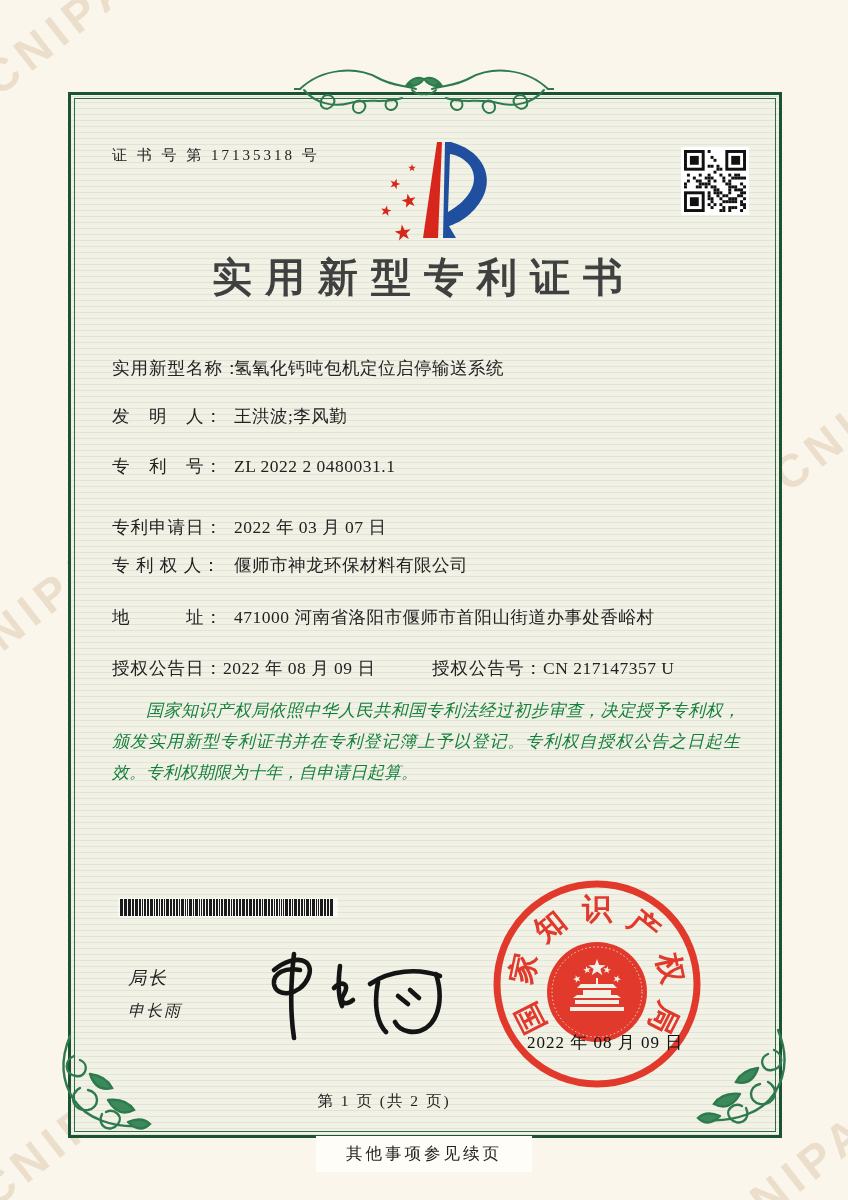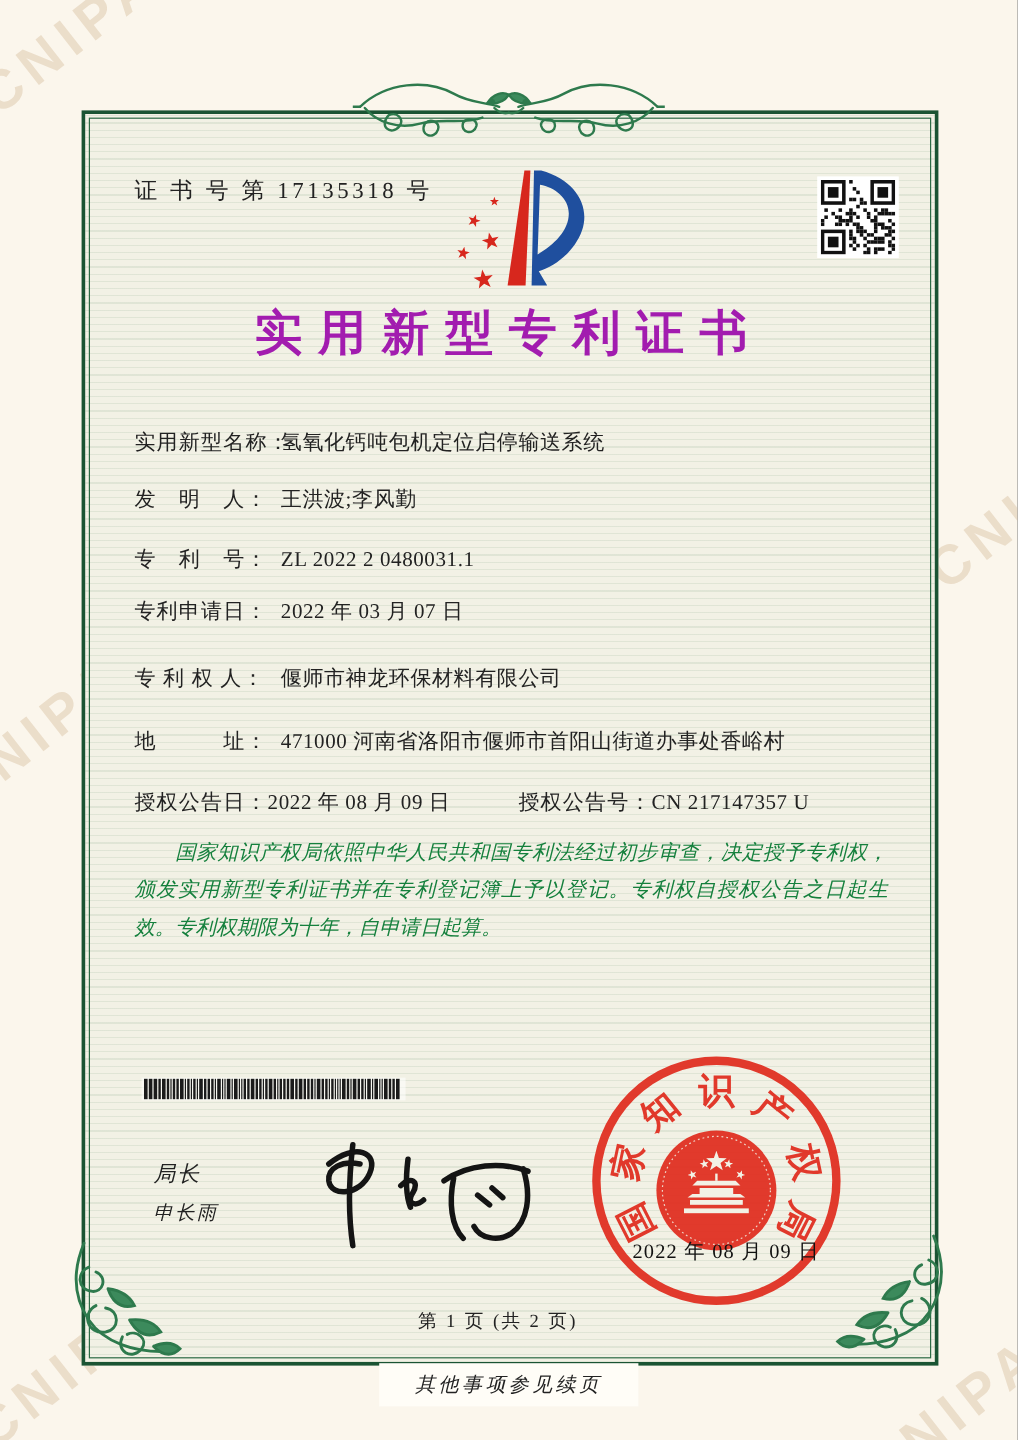--- a/index.html
+++ b/index.html
@@ -23,31 +23,31 @@
   .frame-inner{position:absolute;left:3px;top:3px;right:3px;bottom:3px;
                border:1.4px solid #2c6b45;}
   .texture{position:absolute;left:0;top:0;right:0;bottom:0;
     background:repeating-linear-gradient(0deg, rgba(120,158,124,0.15) 0 1px, rgba(0,0,0,0) 1px 6px);}
   
   .orn{position:absolute;pointer-events:none;}
   .orn-top{left:294px;top:56px;width:260px;height:66px;}
   .orn-bl{left:50px;top:1030px;width:116px;height:116px;}
   .orn-br{left:682px;top:1024px;width:116px;height:116px;}
   
-  .cert-no{position:absolute;left:112px;top:146px;font-size:19px;letter-spacing:3px;}
+  .cert-no{position:absolute;left:112px;top:146px;font-size:15px;letter-spacing:3px;}
   .logo{position:absolute;left:352px;top:134px;width:150px;height:118px;}
   .qr-box{position:absolute;left:681px;top:147px;width:68px;height:68px;background:#fff;}
   .qr-box svg{position:absolute;left:3px;top:3px;}
   .title{position:absolute;left:0;top:250px;width:848px;text-align:center;
-         font-size:40px;font-weight:700;letter-spacing:13px;color:#a21caf;}
+         font-size:40px;font-weight:700;letter-spacing:13px;color:#404040;}
   
   .row{position:absolute;left:112px;width:640px;font-size:17.5px;white-space:nowrap;}
   .f-label{display:inline-block;width:122px;letter-spacing:1px;}
   .f-value{letter-spacing:0.5px;}
-  .r1{top:356px}.r2{top:404px}.r3{top:454px}.r4{top:497px}.r5{top:553px}.r6{top:605px}
+  .r1{top:356px}.r2{top:404px}.r3{top:454px}.r4{top:515px}.r5{top:553px}.r6{top:605px}
   .r-grant{top:656px}
   .grant-col2{position:absolute;left:320px;top:0;white-space:nowrap;}
   .g-label{letter-spacing:1px;}
   
   .body-text{position:absolute;left:112px;top:695px;width:628px;
              font-size:17px;line-height:31px;text-align:justify;
              font-style:italic;color:#15803d;}
   .body-text p{margin:0;text-indent:2em;}
   
   .barcode{position:absolute;left:118px;top:898px;width:220px;height:19px;
@@ -55,23 +55,23 @@
   
   .sig-title{position:absolute;left:128px;top:966px;font-size:18px;font-style:italic;letter-spacing:2px;}
   .sig-name{position:absolute;left:128px;top:1001px;font-size:16px;font-style:italic;letter-spacing:2px;}
   .sig-hand{position:absolute;left:238px;top:940px;width:220px;height:105px;}
   
   .seal{position:absolute;left:489px;top:876px;width:216px;height:216px;}
   .seal-date{position:absolute;left:527px;top:1031px;width:180px;font-size:17px;
              letter-spacing:1px;color:#111;}
   
   .page-no{position:absolute;left:0;top:1091px;width:768px;text-align:center;
-           font-size:15.5px;letter-spacing:2px;margin-left:31px;}
+           font-size:15.5px;letter-spacing:2px;}
   .cont-note{position:absolute;left:50%;top:1136px;transform:translateX(-50%);
-             background:#fffdf7;padding:7px 30px;font-size:16.5px;font-style:italic;
+             background:#fffdf7;padding:7px 30px;font-size:16.5px;
              letter-spacing:3px;white-space:nowrap;}
 </style>
 </head>
 <body>
 
 <div class="page">
 
   <span class="wm wm1">CNIPA</span>
   <span class="wm wm2">CNIPA</span>
   <span class="wm wm3">CNIPA</span>

